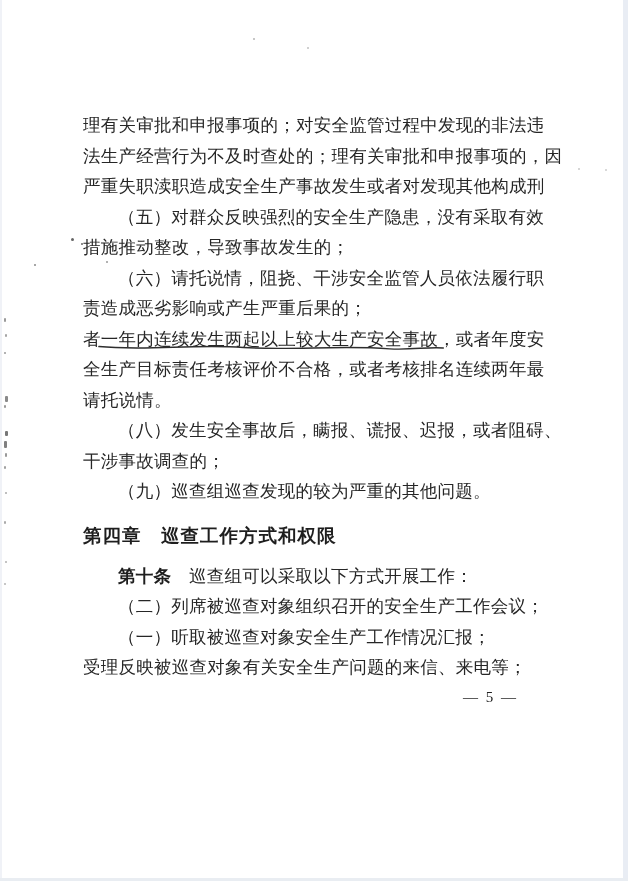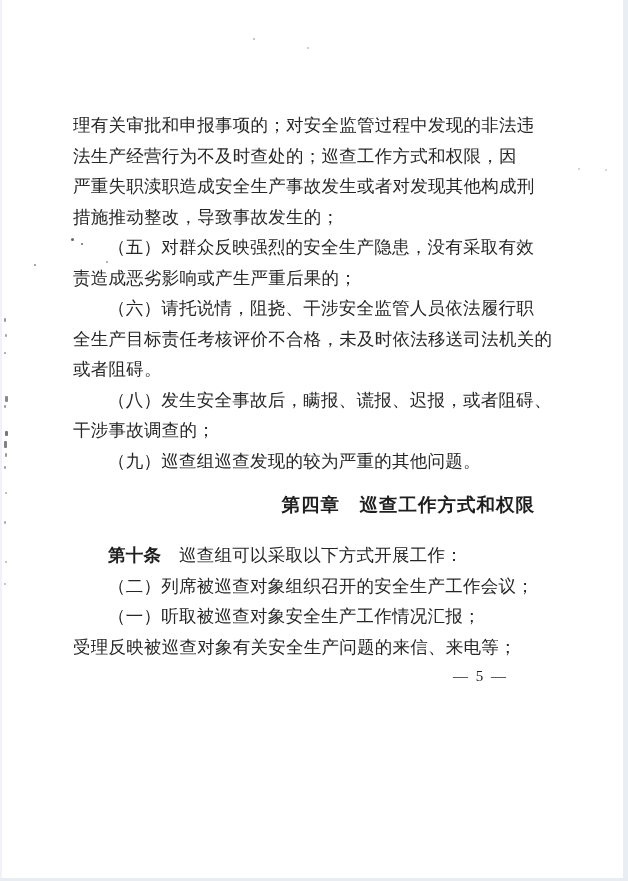--- a/index.html
+++ b/index.html
@@ -12,45 +12,45 @@
     font-family: "Liberation Serif", "DejaVu Serif", serif;
     color: #262626;
   }
   
   .edge-right  { position: absolute; top: 0; right: 0; width: 5px; height: 881px; background: #e9edf4; }
   .edge-bottom { position: absolute; left: 0; bottom: 0; width: 628px; height: 3px; background: #e9edf2; }
   .edge-left   { position: absolute; top: 0; left: 0; width: 2px; height: 881px; background: #f0f2f7; }
 
   .body-text {
     position: absolute;
-    left: 73px;
+    left: 83px;
     top: 110px;
     width: 462px;
   }
   .line {
     height: 30.5px;
     line-height: 30.5px;
     font-size: 17.5px;
     letter-spacing: 0.25px;
     white-space: nowrap;
   }
   .indent { padding-left: 35px; }
 
   .chapter {
     margin: 14px 0 0 0;
     height: 30px;
     line-height: 30px;
-    text-align: right;
+    text-align: left;
     font-family: "Liberation Sans", "DejaVu Sans", sans-serif;
     font-weight: 700;
     font-size: 18.5px;
     letter-spacing: 1px;
     color: #1e1e1e;
   }
-  .article-line { margin-top: 20px; }
+  .article-line { margin-top: 10px; }
   .article-num {
     font-family: "Liberation Sans", "DejaVu Sans", sans-serif;
     font-weight: 700;
     color: #1e1e1e;
   }
 
   .uwrap { position: relative; display: inline-block; }
   .uwrap svg {
     position: absolute;
     left: -4px;
@@ -75,30 +75,33 @@
   .speck { position: absolute; border-radius: 50%; }
 </style>
 </head>
 <body>
 
 <div class="page">
 
   <div class="body-text">
 
     <div class="line">理有关审批和申报事项的；对安全监管过程中发现的非法违</div>
-    <div class="line">法生产经营行为不及时查处的；巡查工作方式和权限，因</div>
+    <div class="line">法生产经营行为不及时查处的；理有关审批和申报事项的，因</div>
     <div class="line">严重失职渎职造成安全生产事故发生或者对发现其他构成刑</div>
+    <div class="line indent">（五）对群众反映强烈的安全生产隐患，没有采取有效</div>
     <div class="line">措施推动整改，导致事故发生的；</div>
-    <div class="line indent">（五）对群众反映强烈的安全生产隐患，没有采取有效</div>
+    <div class="line indent">（六）请托说情，阻挠、干涉安全监管人员依法履行职</div>
     <div class="line">责造成恶劣影响或产生严重后果的；</div>
-    <div class="line indent">（六）请托说情，阻挠、干涉安全监管人员依法履行职</div>
 
+    <div class="line"><span>者</span><span class="uwrap"><span>一年内连续发生两起以上较大生产安全事故</span><svg viewBox="0 0 356 12" preserveAspectRatio="none">
+            <path d="M2 5 C 50 10, 100 2, 150 6 C 200 9.5, 250 3, 300 7.5 C 322 9, 340 5, 355 6.5"></path>
+          </svg></span><span>，或者年度安</span></div>
 
-    <div class="line">全生产目标责任考核评价不合格，未及时依法移送司法机关的</div>
-    <div class="line">或者阻碍。</div>
+    <div class="line">全生产目标责任考核评价不合格，或者考核排名连续两年最</div>
+    <div class="line">请托说情。</div>
     <div class="line indent">（八）发生安全事故后，瞒报、谎报、迟报，或者阻碍、</div>
     <div class="line">干涉事故调查的；</div>
     <div class="line indent">（九）巡查组巡查发现的较为严重的其他问题。</div>
 
     <h2 class="chapter">第四章　巡查工作方式和权限</h2>
 
     <div class="line indent article-line"><span class="article-num">第十条</span><span>　巡查组可以采取以下方式开展工作：</span></div>
 
     <div class="line indent">（二）列席被巡查对象组织召开的安全生产工作会议；</div>
     <div class="line indent">（一）听取被巡查对象安全生产工作情况汇报；</div>

